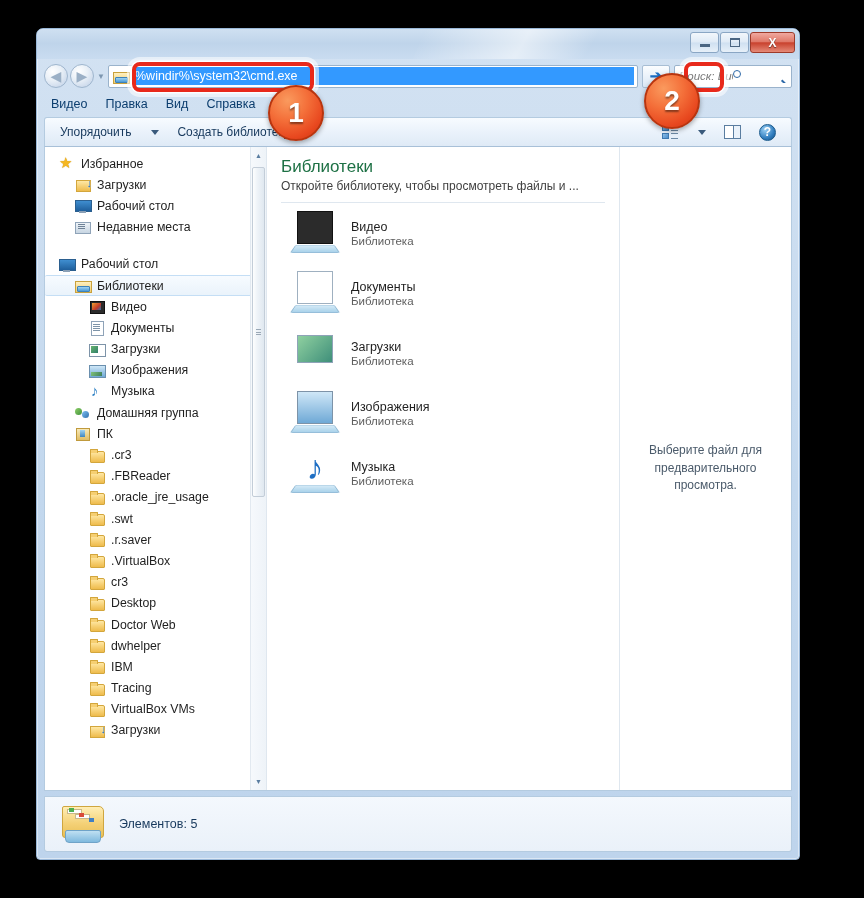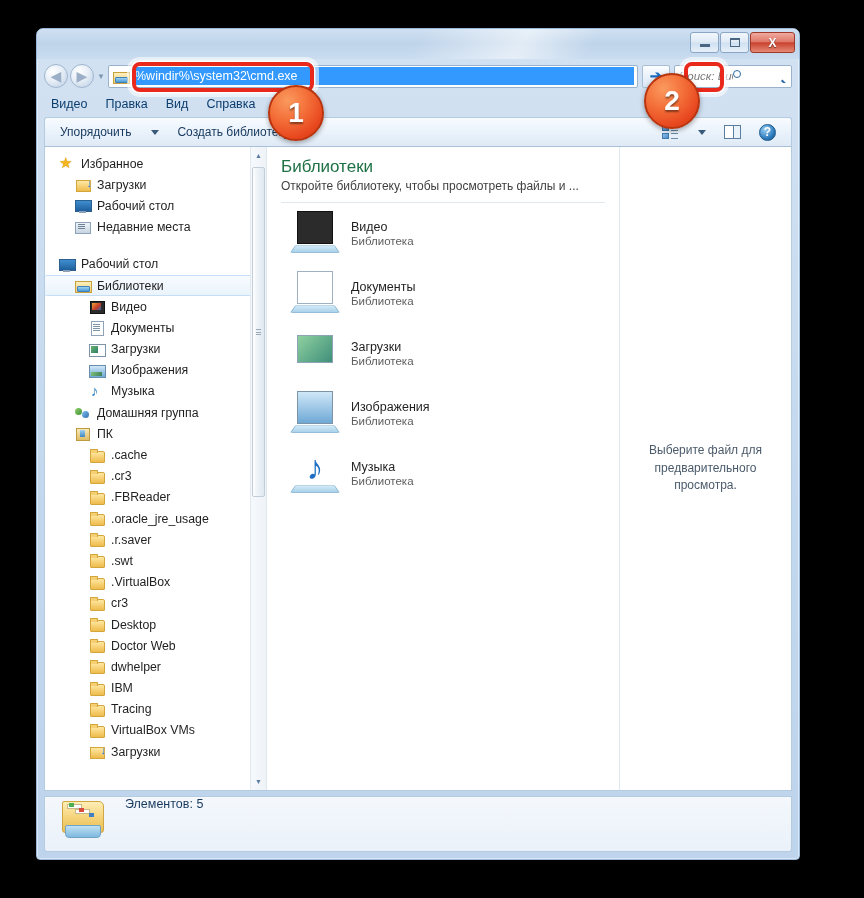--- a/index.html
+++ b/index.html
@@ -231,21 +231,21 @@
     display: flex; align-items: center; justify-content: center; text-align: center;
     font-size: 12px; color: #4a5a6a; padding: 0 10px; line-height: 1.45;
     background: #fff;
   }
 
   
   .statusbar {
     position: absolute; left: 7px; right: 7px; bottom: 7px; height: 56px;
     background: linear-gradient(180deg,#f4f8fd 0%,#eaf1f9 100%);
     border: 1px solid #b4cbe0; border-radius: 0 0 3px 3px;
-    display: flex; align-items: flex-start; padding-left: 14px; gap: 18px;
+    display: flex; align-items: center; padding-left: 14px; gap: 12px;
   }
   .statusicon { width: 48px; height: 44px; position: relative; flex: 0 0 48px; }
   .statusicon .folder {
     position: absolute; left: 3px; top: 4px; width: 42px; height: 32px;
     background: linear-gradient(180deg,#ffeeb5 0%,#f4d177 50%,#eec濃 100%);
     background: linear-gradient(180deg,#ffeeb5 0%,#f4d177 55%,#e9bf55 100%);
     border: 1px solid #cfa63f; border-radius: 2px 5px 3px 3px;
   }
   .statusicon .pg { position: absolute; width: 15px; height: 5px; background: #fdfdfd; border: 1px solid #c8b88a; }
   .statusicon .tab { position: absolute; width: 5px; height: 4px; }
@@ -404,41 +404,37 @@
             <span class="ic homegroup"></span>
             <span>Домашняя группа</span>
           </div>
         <div class="trow ind1">
             <span class="ic pc"></span>
             <span>ПК</span>
           </div>
 
         <div class="trow ind2">
             <span class="ic folder"></span>
-            <span>.cache</span>
-          </div>
-        <div class="trow ind2">
-            <span class="ic folder"></span>
             <span>.cr3</span>
           </div>
         <div class="trow ind2">
             <span class="ic folder"></span>
             <span>.FBReader</span>
           </div>
         <div class="trow ind2">
             <span class="ic folder"></span>
             <span>.oracle_jre_usage</span>
           </div>
         <div class="trow ind2">
             <span class="ic folder"></span>
+            <span>.swt</span>
+          </div>
+        <div class="trow ind2">
+            <span class="ic folder"></span>
             <span>.r.saver</span>
-          </div>
-        <div class="trow ind2">
-            <span class="ic folder"></span>
-            <span>.swt</span>
           </div>
         <div class="trow ind2">
             <span class="ic folder"></span>
             <span>.VirtualBox</span>
           </div>
         <div class="trow ind2">
             <span class="ic folder"></span>
             <span>cr3</span>
           </div>
         <div class="trow ind2">

